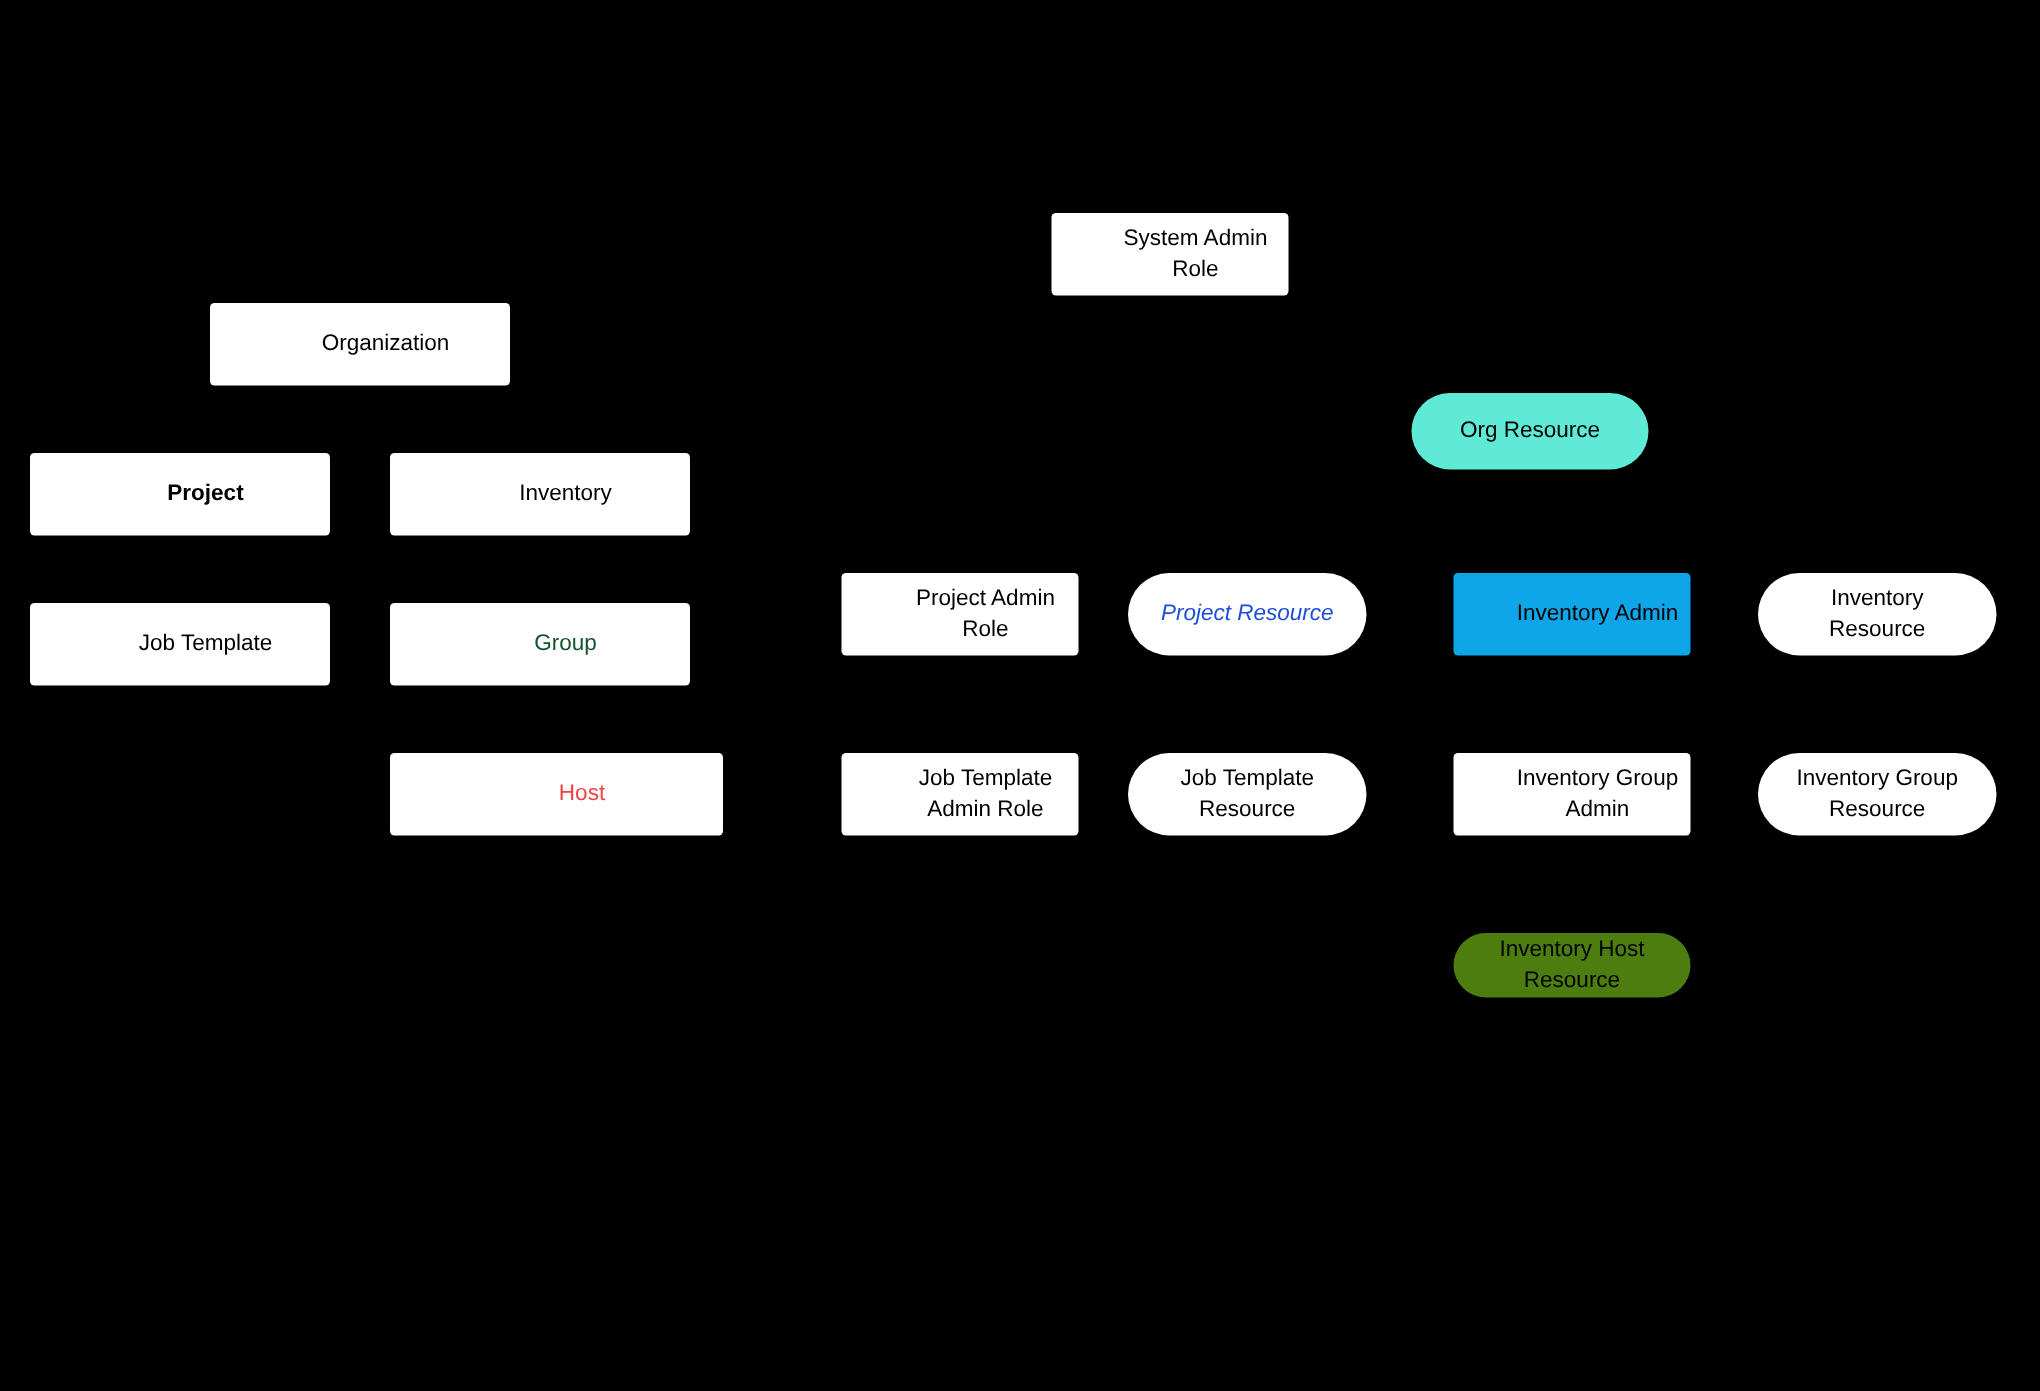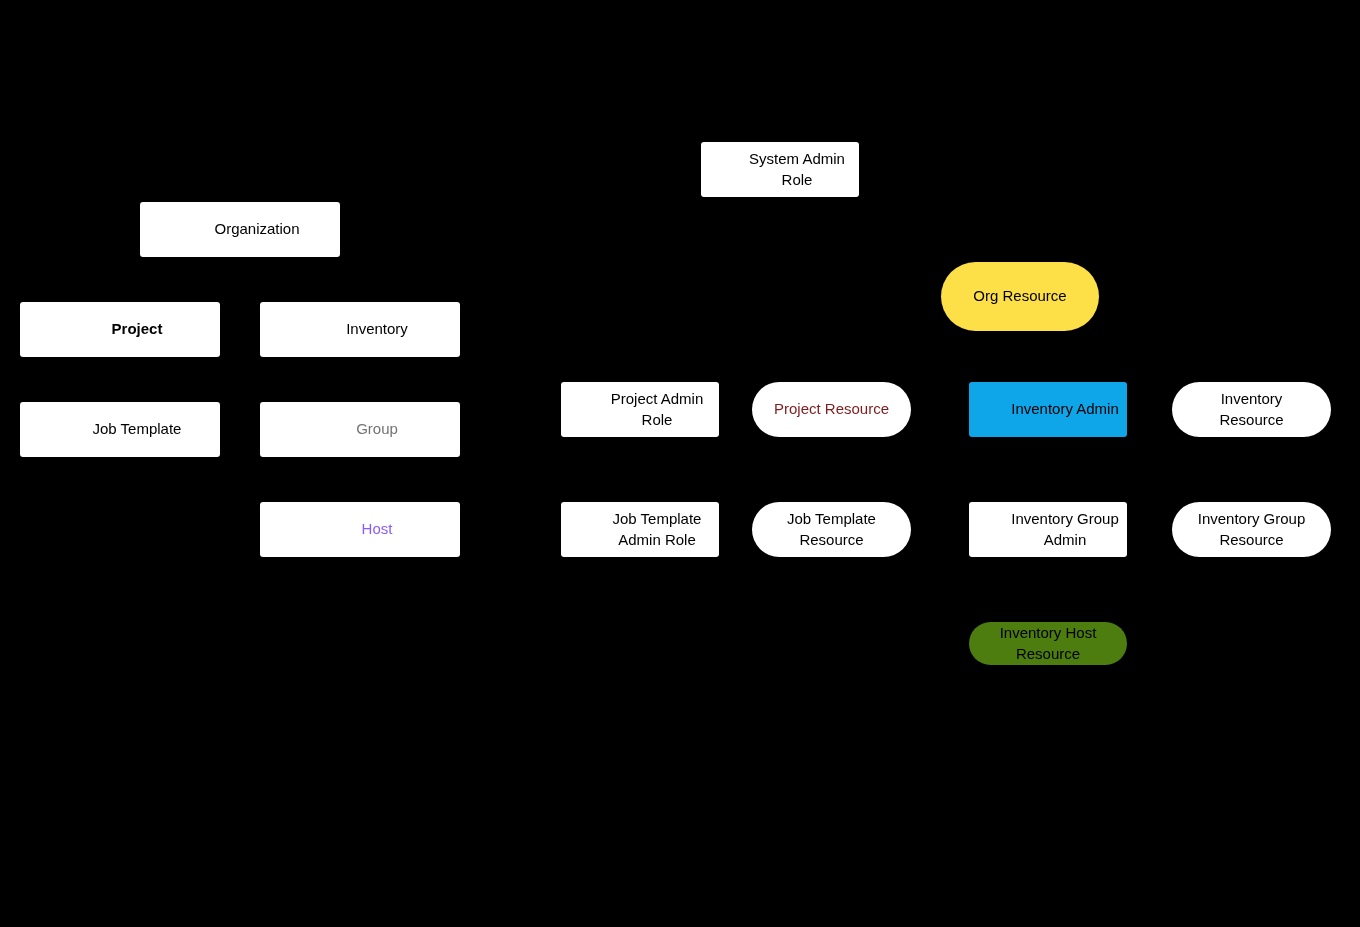--- a/index.html
+++ b/index.html
@@ -38,28 +38,28 @@
   }
 </style>
 </head>
 <body>
 
 <div id="canvas" style="background: rgb(0, 0, 0);">
     <div class="node rect" style="left: 140px; top: 202px; width: 200px; height: 55px; background: rgb(255, 255, 255); color: rgb(0, 0, 0);">Organization</div>
     <div class="node rect" style="left: 20px; top: 302px; width: 200px; height: 55px; background: rgb(255, 255, 255); color: rgb(0, 0, 0); font-weight: bold;">Project</div>
     <div class="node rect" style="left: 260px; top: 302px; width: 200px; height: 55px; background: rgb(255, 255, 255); color: rgb(0, 0, 0);">Inventory</div>
     <div class="node rect" style="left: 20px; top: 402px; width: 200px; height: 55px; background: rgb(255, 255, 255); color: rgb(0, 0, 0);">Job Template</div>
-    <div class="node rect" style="left: 260px; top: 402px; width: 200px; height: 55px; background: rgb(255, 255, 255); color: #737373;">Group</div>
-    <div class="node rect" style="left: 260px; top: 502px; width: 200px; height: 55px; background: rgb(255, 255, 255); color: #8b5cf6;">Host</div>
+    <div class="node rect" style="left: 260px; top: 402px; width: 200px; height: 55px; background: rgb(255, 255, 255); color: #14532d;">Group</div>
+    <div class="node rect" style="left: 260px; top: 502px; width: 222px; height: 55px; background: rgb(255, 255, 255); color: #ef4444;">Host</div>
     <div class="node rect" style="left: 701px; top: 142px; width: 158px; height: 55px; background: rgb(255, 255, 255); color: rgb(0, 0, 0);">System Admin
 Role</div>
-    <div class="node pill" style="left: 941px; top: 262px; width: 158px; height: 69px; background: #fde047; color: rgb(0, 0, 0); text-align: center;">Org Resource</div>
+    <div class="node pill" style="left: 941px; top: 262px; width: 158px; height: 51px; background: #5eead4; color: rgb(0, 0, 0); text-align: center;">Org Resource</div>
     <div class="node rect" style="left: 561px; top: 382px; width: 158px; height: 55px; background: rgb(255, 255, 255); color: rgb(0, 0, 0);">Project Admin
 Role</div>
-    <div class="node pill" style="left: 752px; top: 382px; width: 159px; height: 55px; background: rgb(255, 255, 255); color: #7f1d1d;">Project Resource</div>
+    <div class="node pill" style="left: 752px; top: 382px; width: 159px; height: 55px; background: rgb(255, 255, 255); color: #1d4ed8; font-style: italic;">Project Resource</div>
     <div class="node rect" style="left: 969px; top: 382px; width: 158px; height: 55px; background: #0ea5e9; color: rgb(0, 0, 0);">Inventory Admin</div>
     <div class="node pill" style="left: 1172px; top: 382px; width: 159px; height: 55px; background: rgb(255, 255, 255); color: rgb(0, 0, 0);">Inventory
 Resource</div>
     <div class="node rect" style="left: 561px; top: 502px; width: 158px; height: 55px; background: rgb(255, 255, 255); color: rgb(0, 0, 0);">Job Template
 Admin Role</div>
     <div class="node pill" style="left: 752px; top: 502px; width: 159px; height: 55px; background: rgb(255, 255, 255); color: rgb(0, 0, 0);">Job Template
 Resource</div>
     <div class="node rect" style="left: 969px; top: 502px; width: 158px; height: 55px; background: rgb(255, 255, 255); color: rgb(0, 0, 0);">Inventory Group
 Admin</div>
     <div class="node pill" style="left: 1172px; top: 502px; width: 159px; height: 55px; background: rgb(255, 255, 255); color: rgb(0, 0, 0);">Inventory Group

